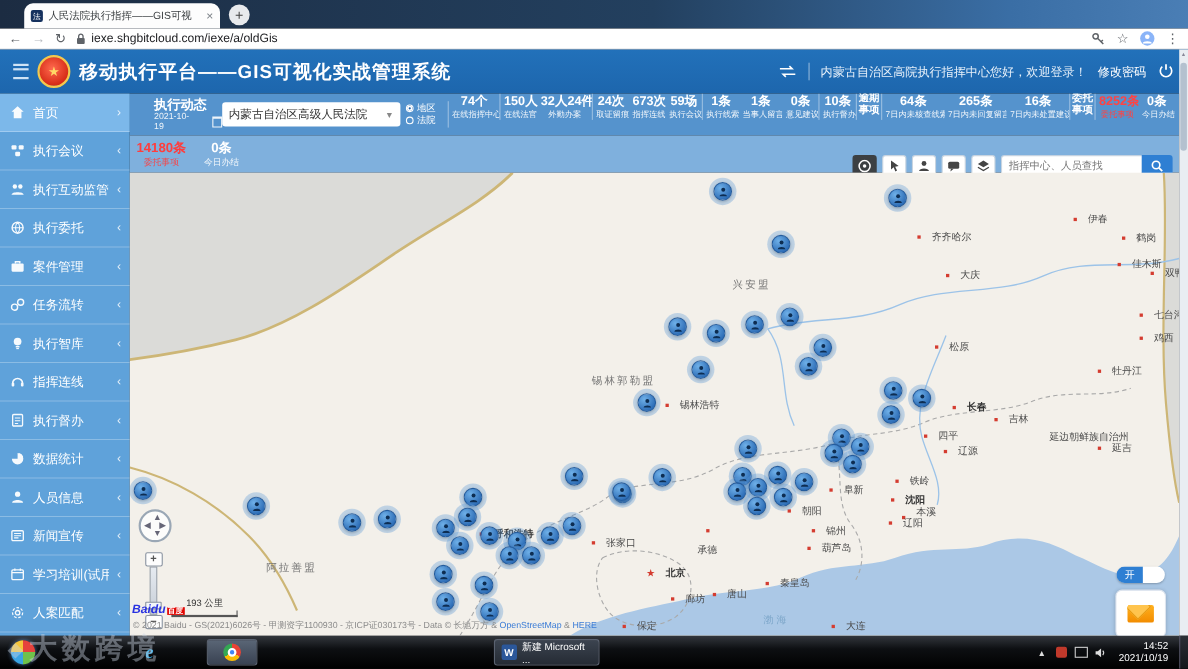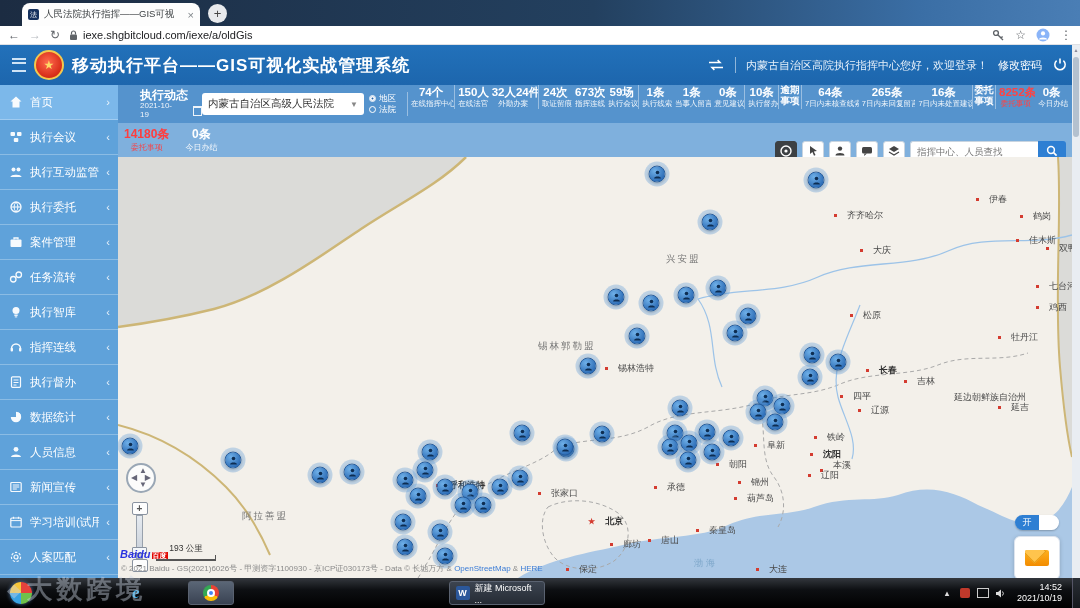--- a/index.html
+++ b/index.html
@@ -606,21 +606,21 @@
         <span class="ldot"></span>
         <span>呼和浩特</span>
       </div>
       <div class="map-label region" style="left: 108px; top: 353px; padding-left: 16px;">
         <span>阿拉善盟</span>
       </div>
       <div class="map-label" style="left: 420px; top: 330px;">
         <span class="ldot"></span>
         <span>张家口</span>
       </div>
-      <div class="map-label" style="left: 536px; top: 324px;">
+      <div class="map-label" style="left: 516px; top: 324px; flex-direction: column;">
         <span class="ldot"></span>
         <span>承德</span>
       </div>
       <div class="map-label bold" style="left: 470px; top: 358px;">
         <span class="lstar">★</span>
         <span>北京</span>
       </div>
       <div class="map-label" style="left: 492px; top: 381px;">
         <span class="ldot"></span>
         <span>廊坊</span>

